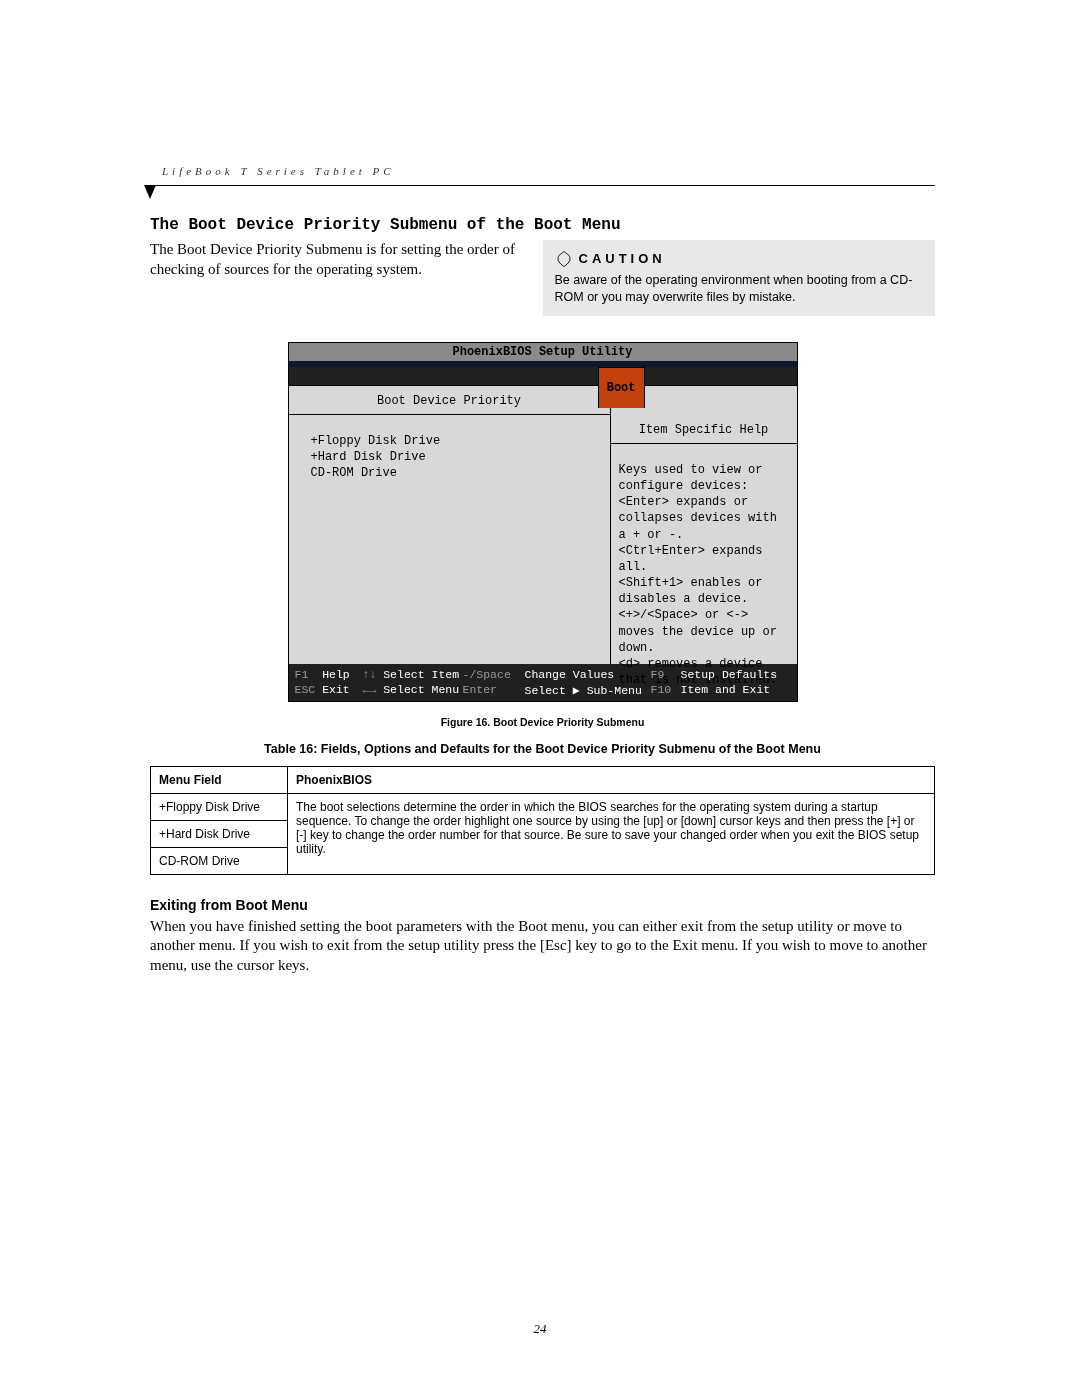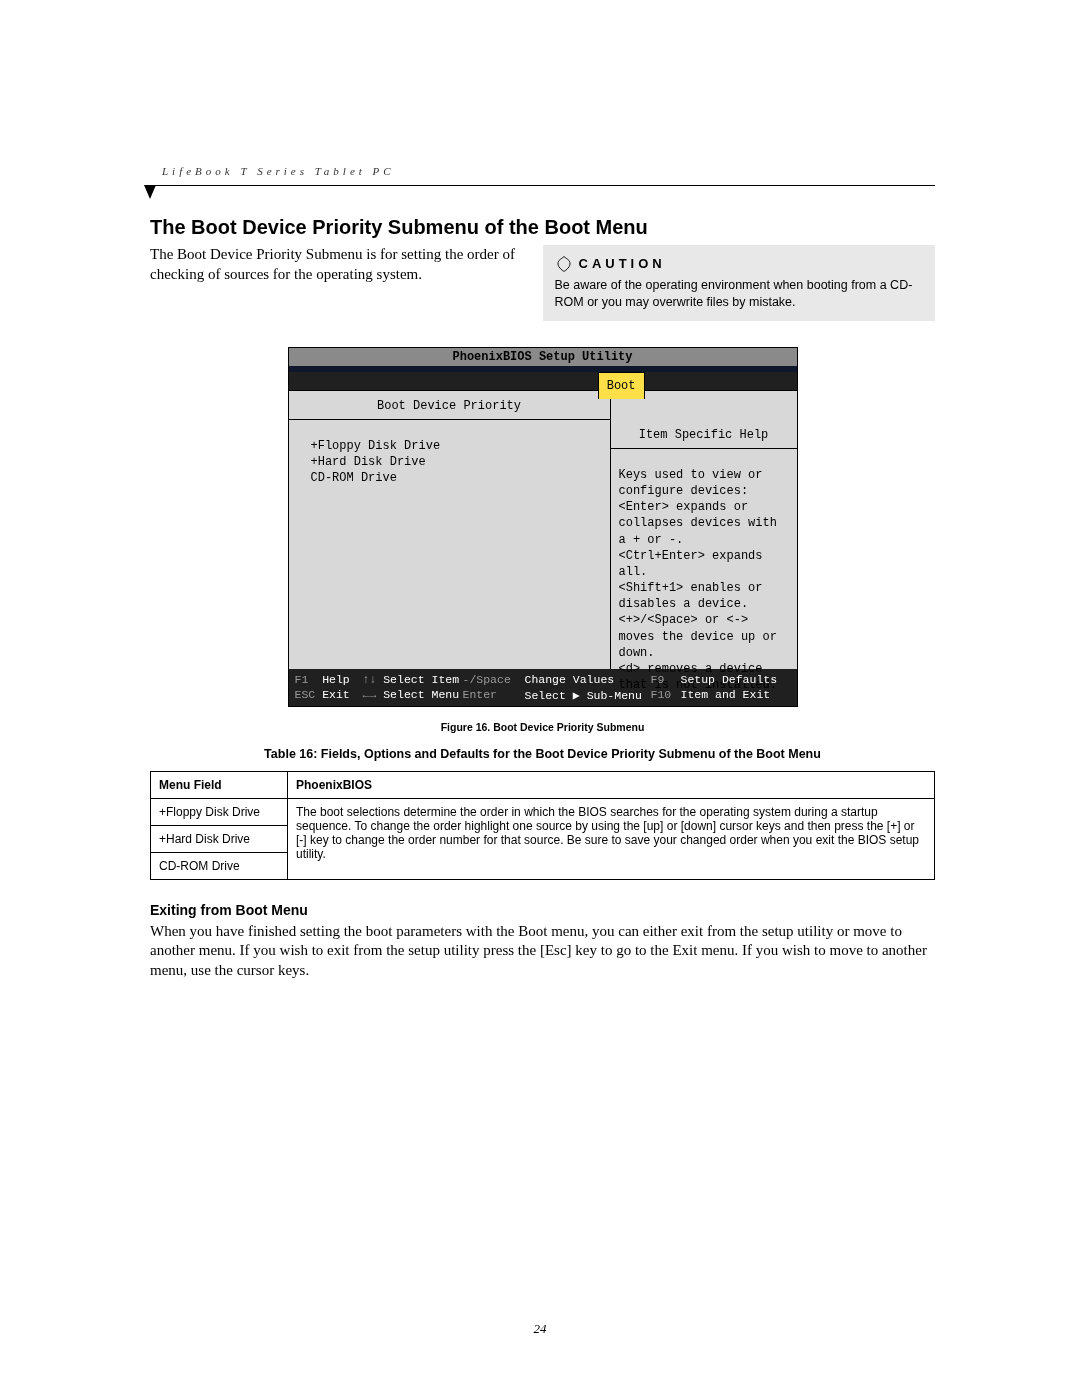--- a/index.html
+++ b/index.html
@@ -34,23 +34,23 @@
     position: absolute;
     left: -6px;
     top: -1px;
     width: 0;
     height: 0;
     border-left: 6px solid transparent;
     border-right: 6px solid transparent;
     border-top: 14px solid #000;
   }
   h1.section-title {
-    font-family: Liberation Sans, sans-serif;
-    font-weight: bold;
-    font-size: 20px;
+    font-family: Liberation Mono, monospace;
+    font-weight: bold;
+    font-size: 16px;
     margin: 0 0 6px 0;
   }
   .two-col {
     display: flex;
     gap: 24px;
     align-items: flex-start;
   }
   .intro-col {
     flex: 1;
     font-size: 15px;
@@ -100,26 +100,26 @@
     background: #202020;
     color: #fff;
     height: 18px;
     position: relative;
     border-bottom: 1px solid #000;
   }
   .bios-menubar .tab {
     position: absolute;
     top: 0;
     right: 152px;
-    background: #fde047;
+    background: #c2410c;
     color: #000;
-    padding: 6px 8px;
+    padding: 13px 8px;
     border: 1px solid #000;
     border-bottom: none;
-    font-weight: normal;
+    font-weight: bold;
   }
   .bios-body {
     display: flex;
     background: #d8d8d8;
     height: 278px;
   }
   .bios-left {
     width: 322px;
     border-right: 1px solid #000;
     padding: 6px 10px 6px 22px;

